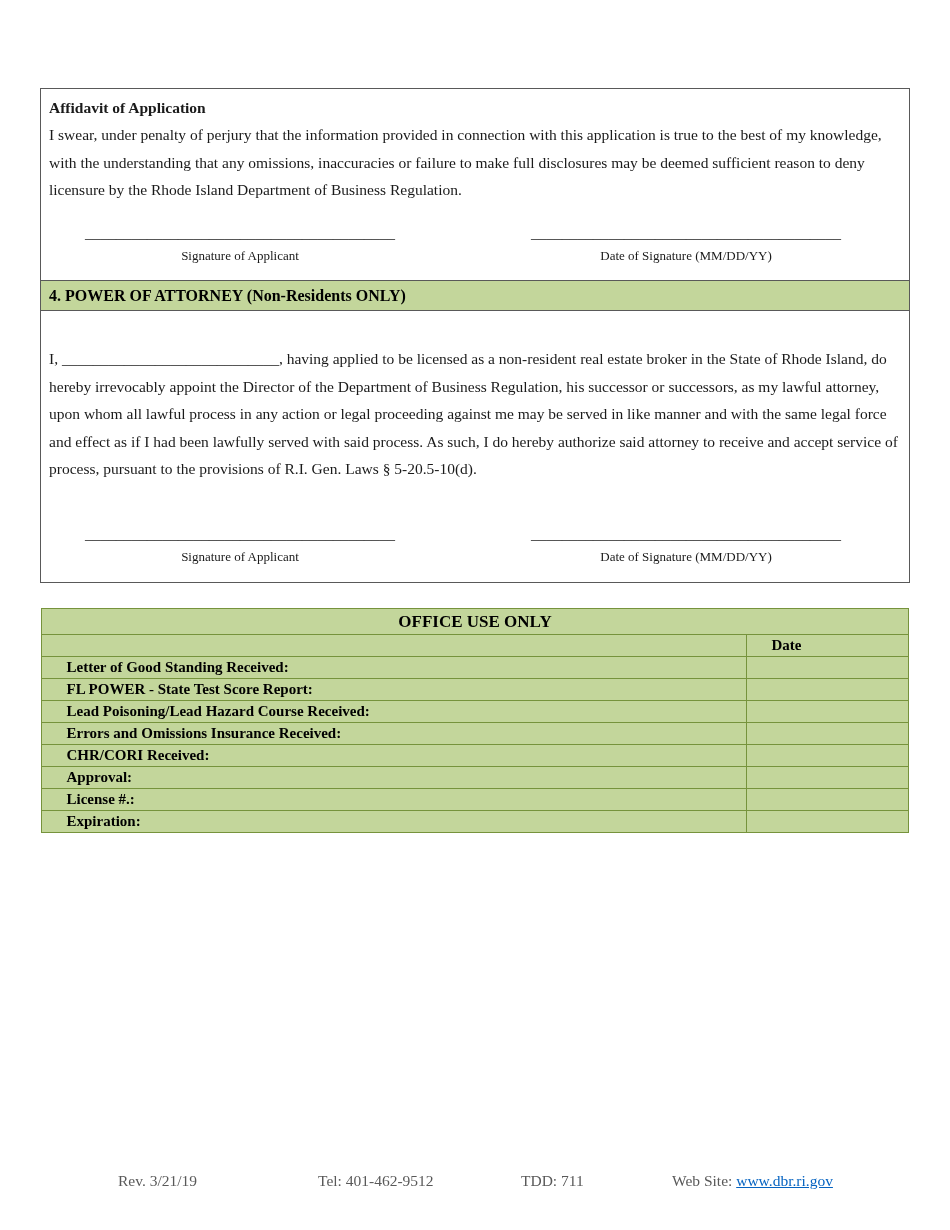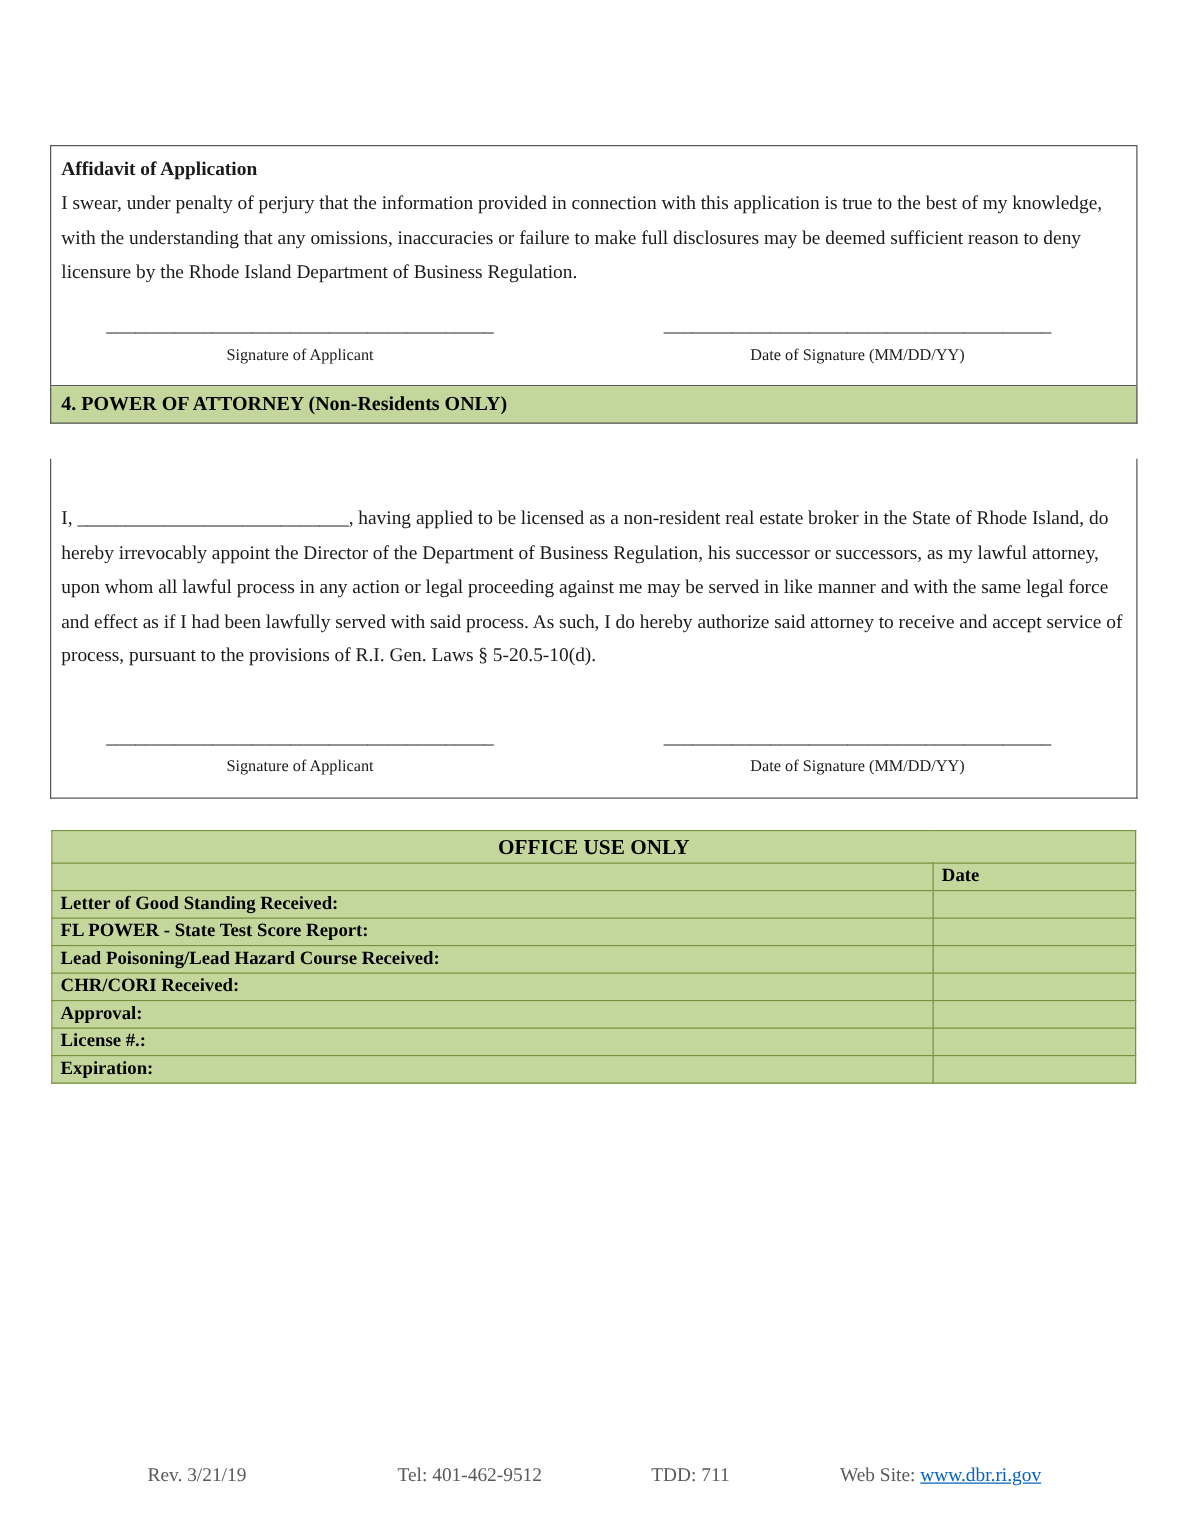--- a/index.html
+++ b/index.html
@@ -18,21 +18,20 @@
   }
   .content {
     position: absolute;
     top: 88px;
     left: 40px;
     width: 870px;
   }
   .box {
     border: 1px solid #595959;
     background: #ffffff;
-    margin-top: 28px;
   }
   .affidavit-box {
     height: 193px;
     padding: 6px 10px 0 8px;
   }
   .affidavit-title {
     font-size: 15.5px;
     font-weight: bold;
     line-height: 26px;
   }
@@ -79,21 +78,21 @@
     width: 866px;
     margin: 25px auto 0 auto;
     border-collapse: collapse;
     table-layout: fixed;
   }
   .office-table td {
     background: #c3d69b;
     border: 1px solid #76933c;
     font-size: 15px;
     font-weight: bold;
-    padding: 1px 6px;
+    padding: 1px 24px;
     height: 22px;
     color: #000000;
     vertical-align: middle;
   }
   .office-table td.office-title {
     text-align: center;
     font-size: 17px;
     height: 26px;
   }
   .footer {
@@ -172,20 +171,24 @@
         </tr>
         <tr>
           <td>FL POWER - State Test Score Report:</td>
           <td></td>
         </tr>
         <tr>
           <td>Lead Poisoning/Lead Hazard Course Received:</td>
           <td></td>
         </tr>
         <tr>
+          <td>Errors and Omissions Insurance Received:</td>
+          <td></td>
+        </tr>
+        <tr>
           <td>CHR/CORI Received:</td>
           <td></td>
         </tr>
         <tr>
           <td>Approval:</td>
           <td></td>
         </tr>
         <tr>
           <td>License #.:</td>
           <td></td>

